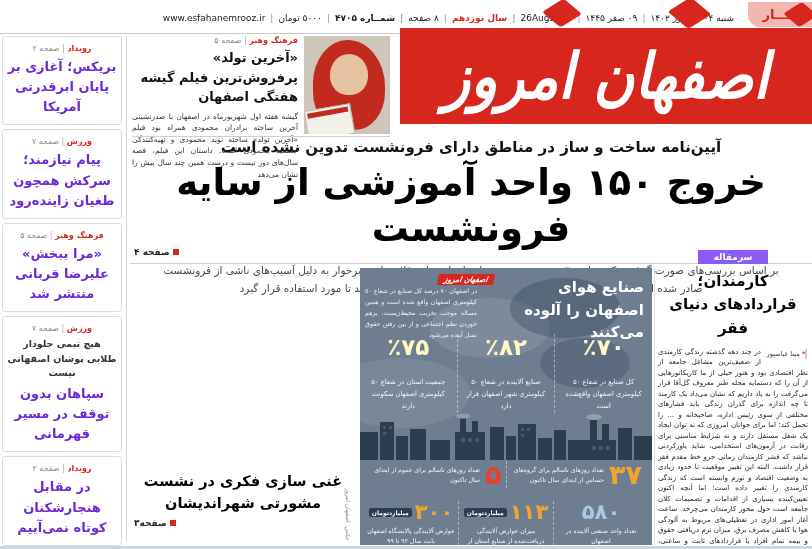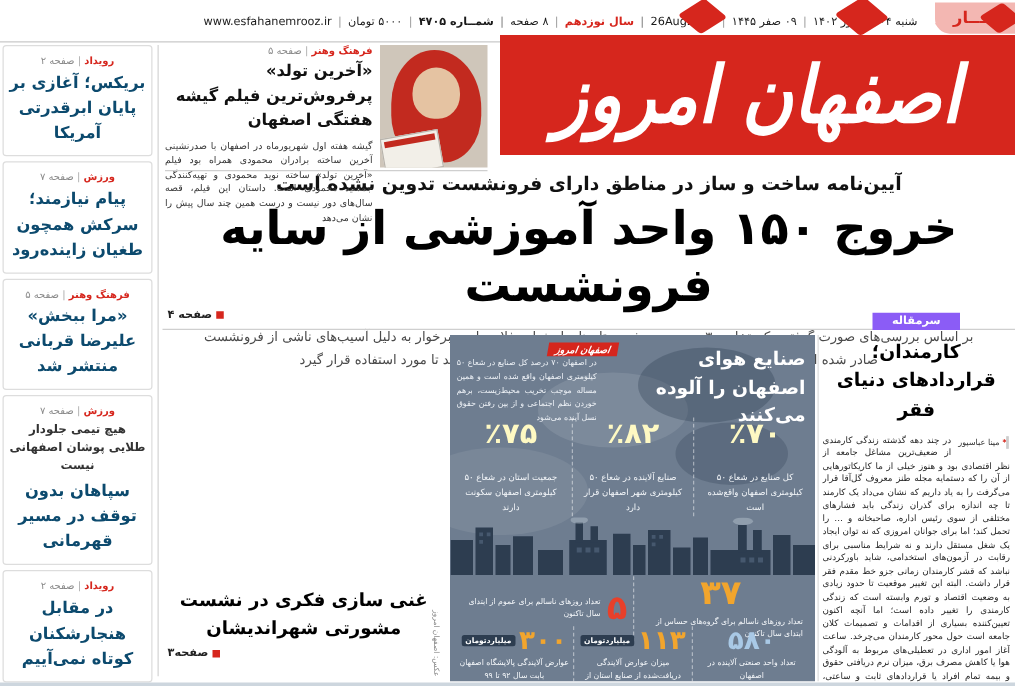--- a/index.html
+++ b/index.html
@@ -35,21 +35,21 @@
   .hr-lead{position:absolute;top:263px;left:130px;width:682px;border-top:1px solid #cfcfcf;}
 
   
   .sidebar{position:absolute;top:36px;left:0;width:124px;height:510px;display:flex;flex-direction:column;}
   .v-sb{position:absolute;top:36px;left:126px;height:505px;border-left:1px solid #d5d5d5;}
   .sb-item{border:1px solid #ddd;border-radius:3px;margin:0 2px 4px 2px;padding:7px 4px;text-align:center;background:#fff;}
   .sb-label{font-size:8px;}
   .sb-cat{color:#d6261d;font-weight:bold;}
   .sb-cat::after{content:" | ";color:#aaa;font-weight:normal;}
   .sb-page{color:#8a8a8a;}
-  .sb-title{font-size:13px;font-weight:bold;color:#0c4a6e;line-height:1.55;margin-top:4px;}
+  .sb-title{font-size:13px;font-weight:bold;color:#6d28d9;line-height:1.55;margin-top:4px;}
   .sb-kicker{font-size:9.5px;font-weight:bold;color:#333;line-height:1.5;margin-top:4px;}
 
   
   .film{position:absolute;top:36px;left:132px;width:258px;height:98px;}
   .film-photo{position:absolute;right:0;top:0;width:86px;height:98px;background:#cfc6ba;overflow:hidden;}
   .scarf{position:absolute;top:4%;left:10%;width:84%;height:92%;background:#c22a1f;border-radius:48% 52% 42% 42%;}
   .face{position:absolute;top:18%;left:30%;width:44%;height:42%;background:#e5c3a2;border-radius:50% 50% 46% 46%;}
   .news{position:absolute;bottom:-4%;left:2%;width:52%;height:30%;background:#f2efe8;border:1px solid #b9b4ac;transform:rotate(-10deg);}
   .news::before{content:"";position:absolute;top:2px;left:2px;right:2px;height:5px;background:#c22a1f;}
   .film-text{position:absolute;right:92px;left:0;top:0;text-align:right;}
@@ -83,21 +83,21 @@
   .info-tag{position:absolute;top:6px;left:78px;background:#d6261d;color:#fff;font-size:7.5px;font-weight:bold;font-style:italic;padding:1px 6px;transform:skewX(-10deg);z-index:4;}
   .info-intro{position:absolute;top:17px;left:5px;width:112px;font-size:6.3px;line-height:1.75;text-align:justify;color:#eef2f7;z-index:3;}
   .pct-row{position:absolute;top:66px;left:0;right:0;display:flex;z-index:3;}
   .pct{flex:1;text-align:center;padding:0 4px;}
   .pct:nth-child(2){border-left:1px dashed rgba(255,255,255,.45);border-right:1px dashed rgba(255,255,255,.45);}
   .pct-val{font-size:23px;font-weight:bold;color:#fef9c3;}
   .pct-cap{font-size:6.8px;line-height:1.75;margin-top:17px;color:#f4f7fa;}
   .skyline{position:absolute;top:146px;left:0;width:292px;height:46px;z-index:2;}
   .days-row{position:absolute;top:193px;left:6px;right:6px;display:flex;z-index:3;}
   .day{flex:1;display:flex;align-items:center;gap:5px;padding:0 4px;}
-  .day:first-child{border-left:1px dashed rgba(255,255,255,.45);flex-direction:column;}
+  .day:first-child{border-left:1px dashed rgba(255,255,255,.45);}
   .day-val{font-size:27px;font-weight:bold;line-height:1;}
   .day-val.orange{color:#f2a52d;}
   .day-val.red{color:#e8402a;}
   .day-cap{font-size:6.2px;line-height:1.6;text-align:right;color:#f4f7fa;flex:1;}
   .money-row{position:absolute;top:233px;left:4px;right:4px;display:flex;z-index:3;}
   .money{flex:1;text-align:center;padding:0 3px;}
   .money:nth-child(2){border-left:1px dashed rgba(255,255,255,.45);border-right:1px dashed rgba(255,255,255,.45);}
   .money-line{display:flex;align-items:center;justify-content:center;gap:3px;}
   .money-val{font-size:21px;font-weight:bold;line-height:1.1;}
   .money-val.blue{color:#a9c9e6;}

